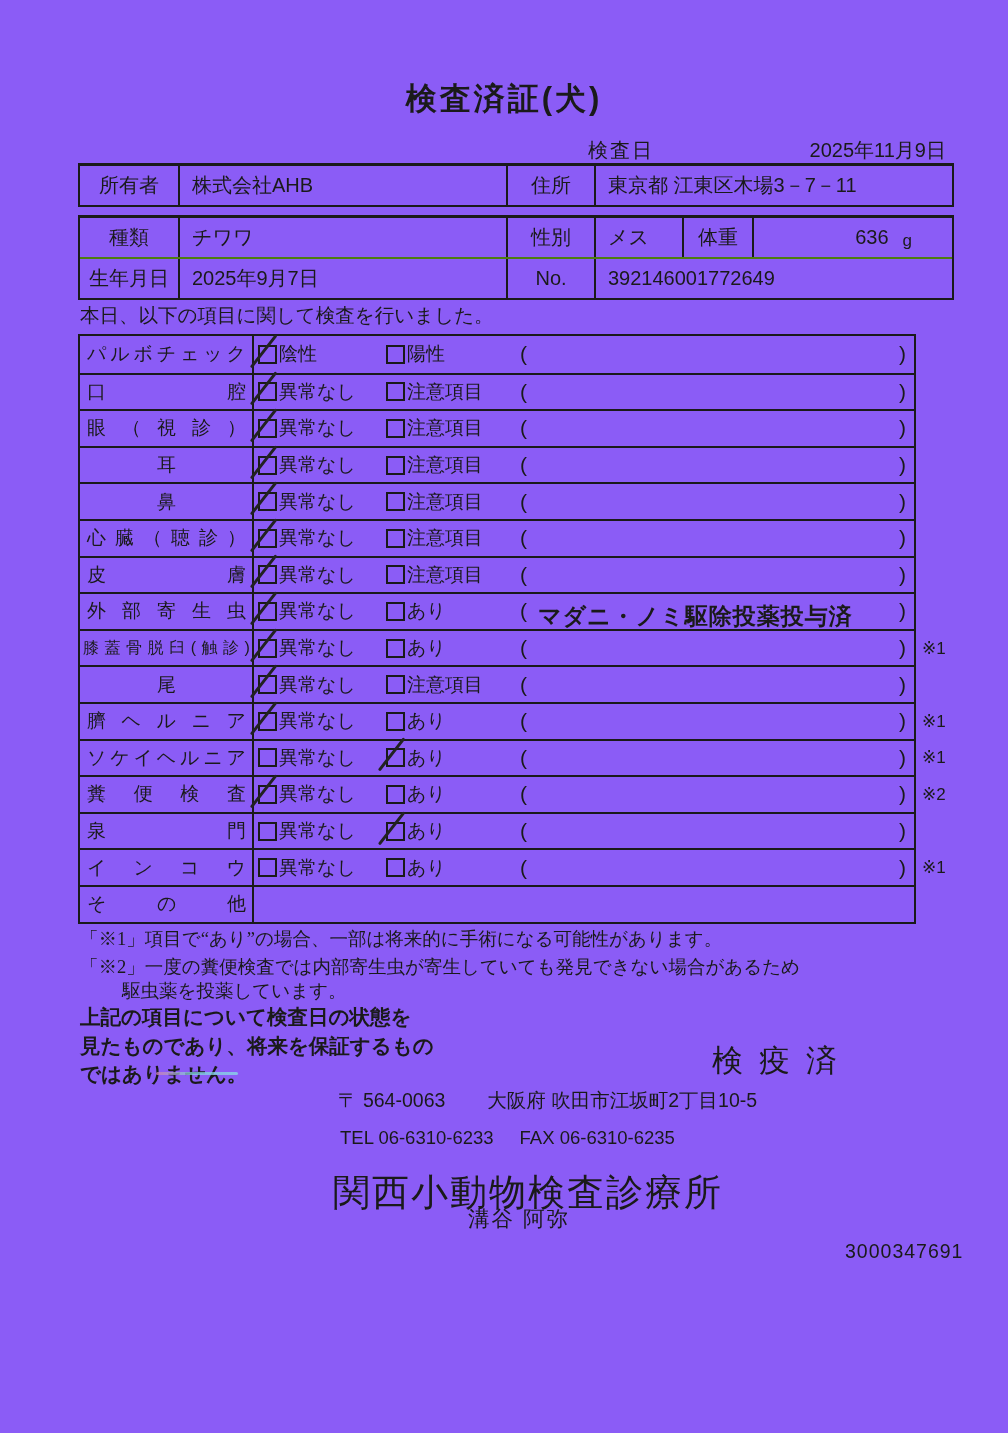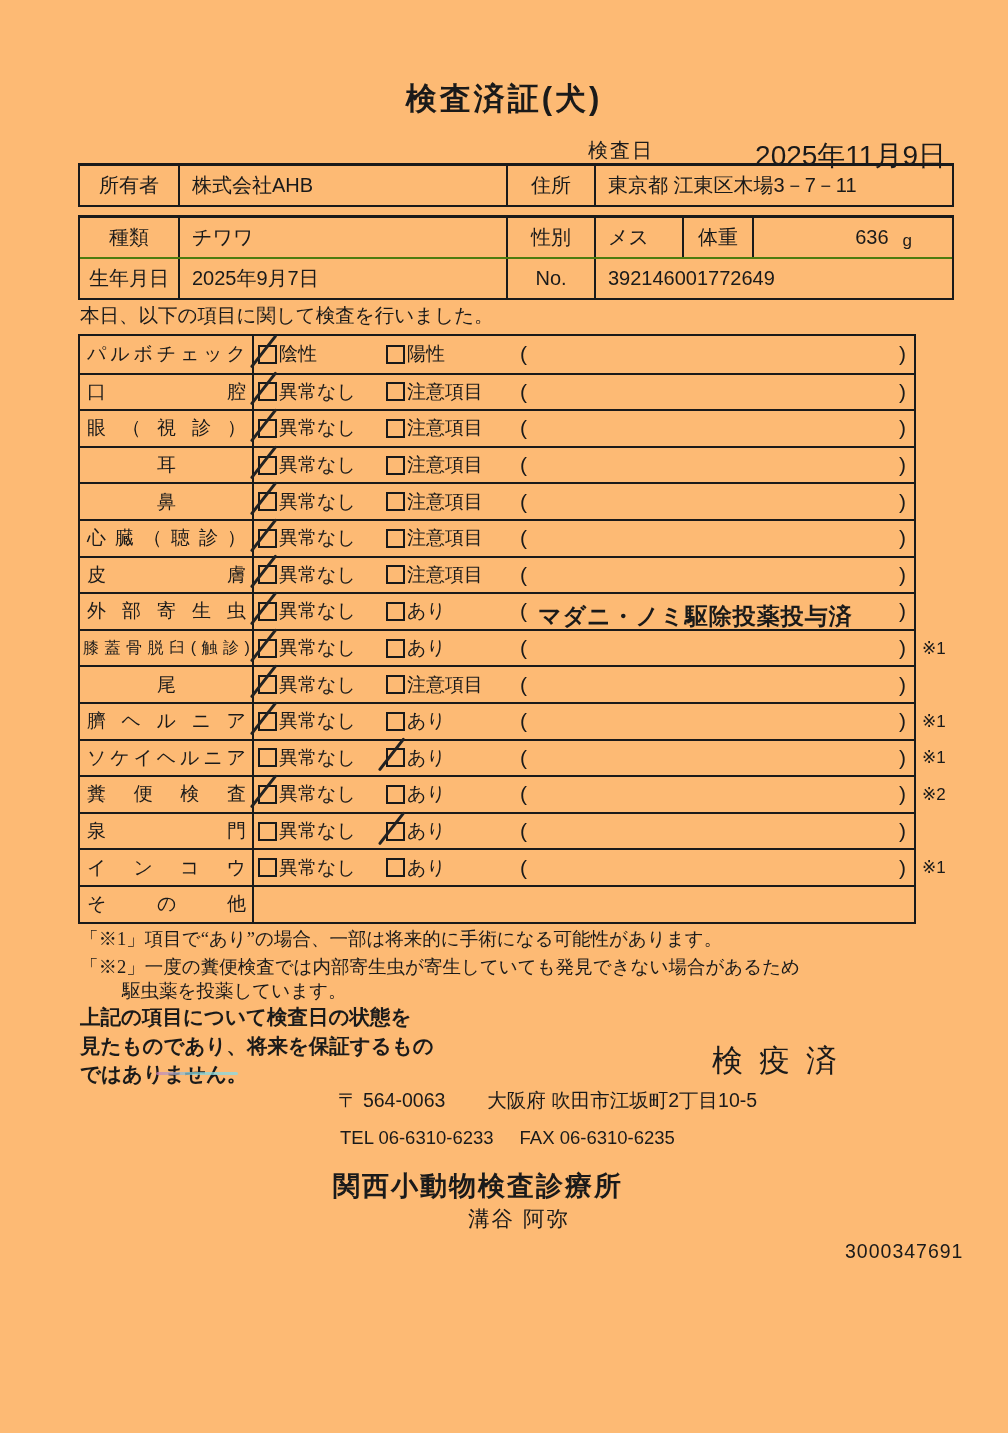--- a/index.html
+++ b/index.html
@@ -1,27 +1,27 @@
 <!DOCTYPE html>
 <html><head>
 <meta charset="utf-8">
 <style>
   html,body { margin:0; padding:0; background:#e8e8e8; }
   .page {
     position:relative; width:1008px; height:1433px; margin:0 auto;
-    background:#fdba74; color:#1a1a1a;
+    background:#8b5cf6; color:#1a1a1a;
     font-family:"Liberation Sans","DejaVu Sans",sans-serif;
     overflow:hidden;
   }
   .abs { position:absolute; }
 
   
   .doc-title { top:78px; left:0; width:100%; text-align:center; font-size:31px; font-weight:600; letter-spacing:3px; }
   .date-label { top:137px; left:588px; font-size:20px; letter-spacing:2px; }
-  .date-value { top:137px; right:62px; font-size:28px; }
+  .date-value { top:137px; right:62px; font-size:20px; }
 
   
   .tbl { left:78px; width:876px; border:2px solid #1a1a1a; border-top-width:3px; box-sizing:border-box; }
   .tbl-row { display:flex; height:39px; }
   .tbl-row + .tbl-row { border-top:2px solid #4d7c0f; }
   .cell { box-sizing:border-box; display:flex; align-items:center; font-size:20px; }
   .cell.hdr { justify-content:center; }
   .cell.val { padding-left:12px; }
   .cell.bdr { border-right:2px solid #1a1a1a; }
   .w-label { width:100px; }
@@ -75,21 +75,21 @@
   .disclaimer { top:1003px; left:80px; font-size:20.5px; font-weight:600; line-height:28.5px; }
   .artifact-line { top:1072px; left:156px; width:82px; height:3px;
     background:linear-gradient(90deg,#cf7fb4,#7fd4dd 45%,#8adce6); opacity:.75; border-radius:2px; }
 
   
   .stamp { top:1040px; left:712px; font-size:31px; letter-spacing:16px; font-weight:500; white-space:nowrap; }
   .postal-line { top:1087px; left:338px; font-size:19.5px; white-space:nowrap; }
   .postal-line .gap { display:inline-block; width:42px; }
   .tel-line { top:1127px; left:340px; font-size:18.5px; white-space:nowrap; }
   .tel-line .gap { display:inline-block; width:26px; }
-  .clinic-name { top:1168px; left:333px; font-size:27px; font-weight:700; letter-spacing:2px; }
+  .clinic-name { top:1168px; left:333px; font-size:37px; font-weight:400; letter-spacing:2px; }
   .examiner { top:1204px; left:468px; font-size:21.5px; letter-spacing:2px;text-align:right; }
   .serial { top:1240px; left:845px; font-size:19.5px; letter-spacing:1px; }
 </style>
 </head>
 <body>
 
 <div class="page">
 
   <div class="abs doc-title">検査済証(犬)</div>
 

